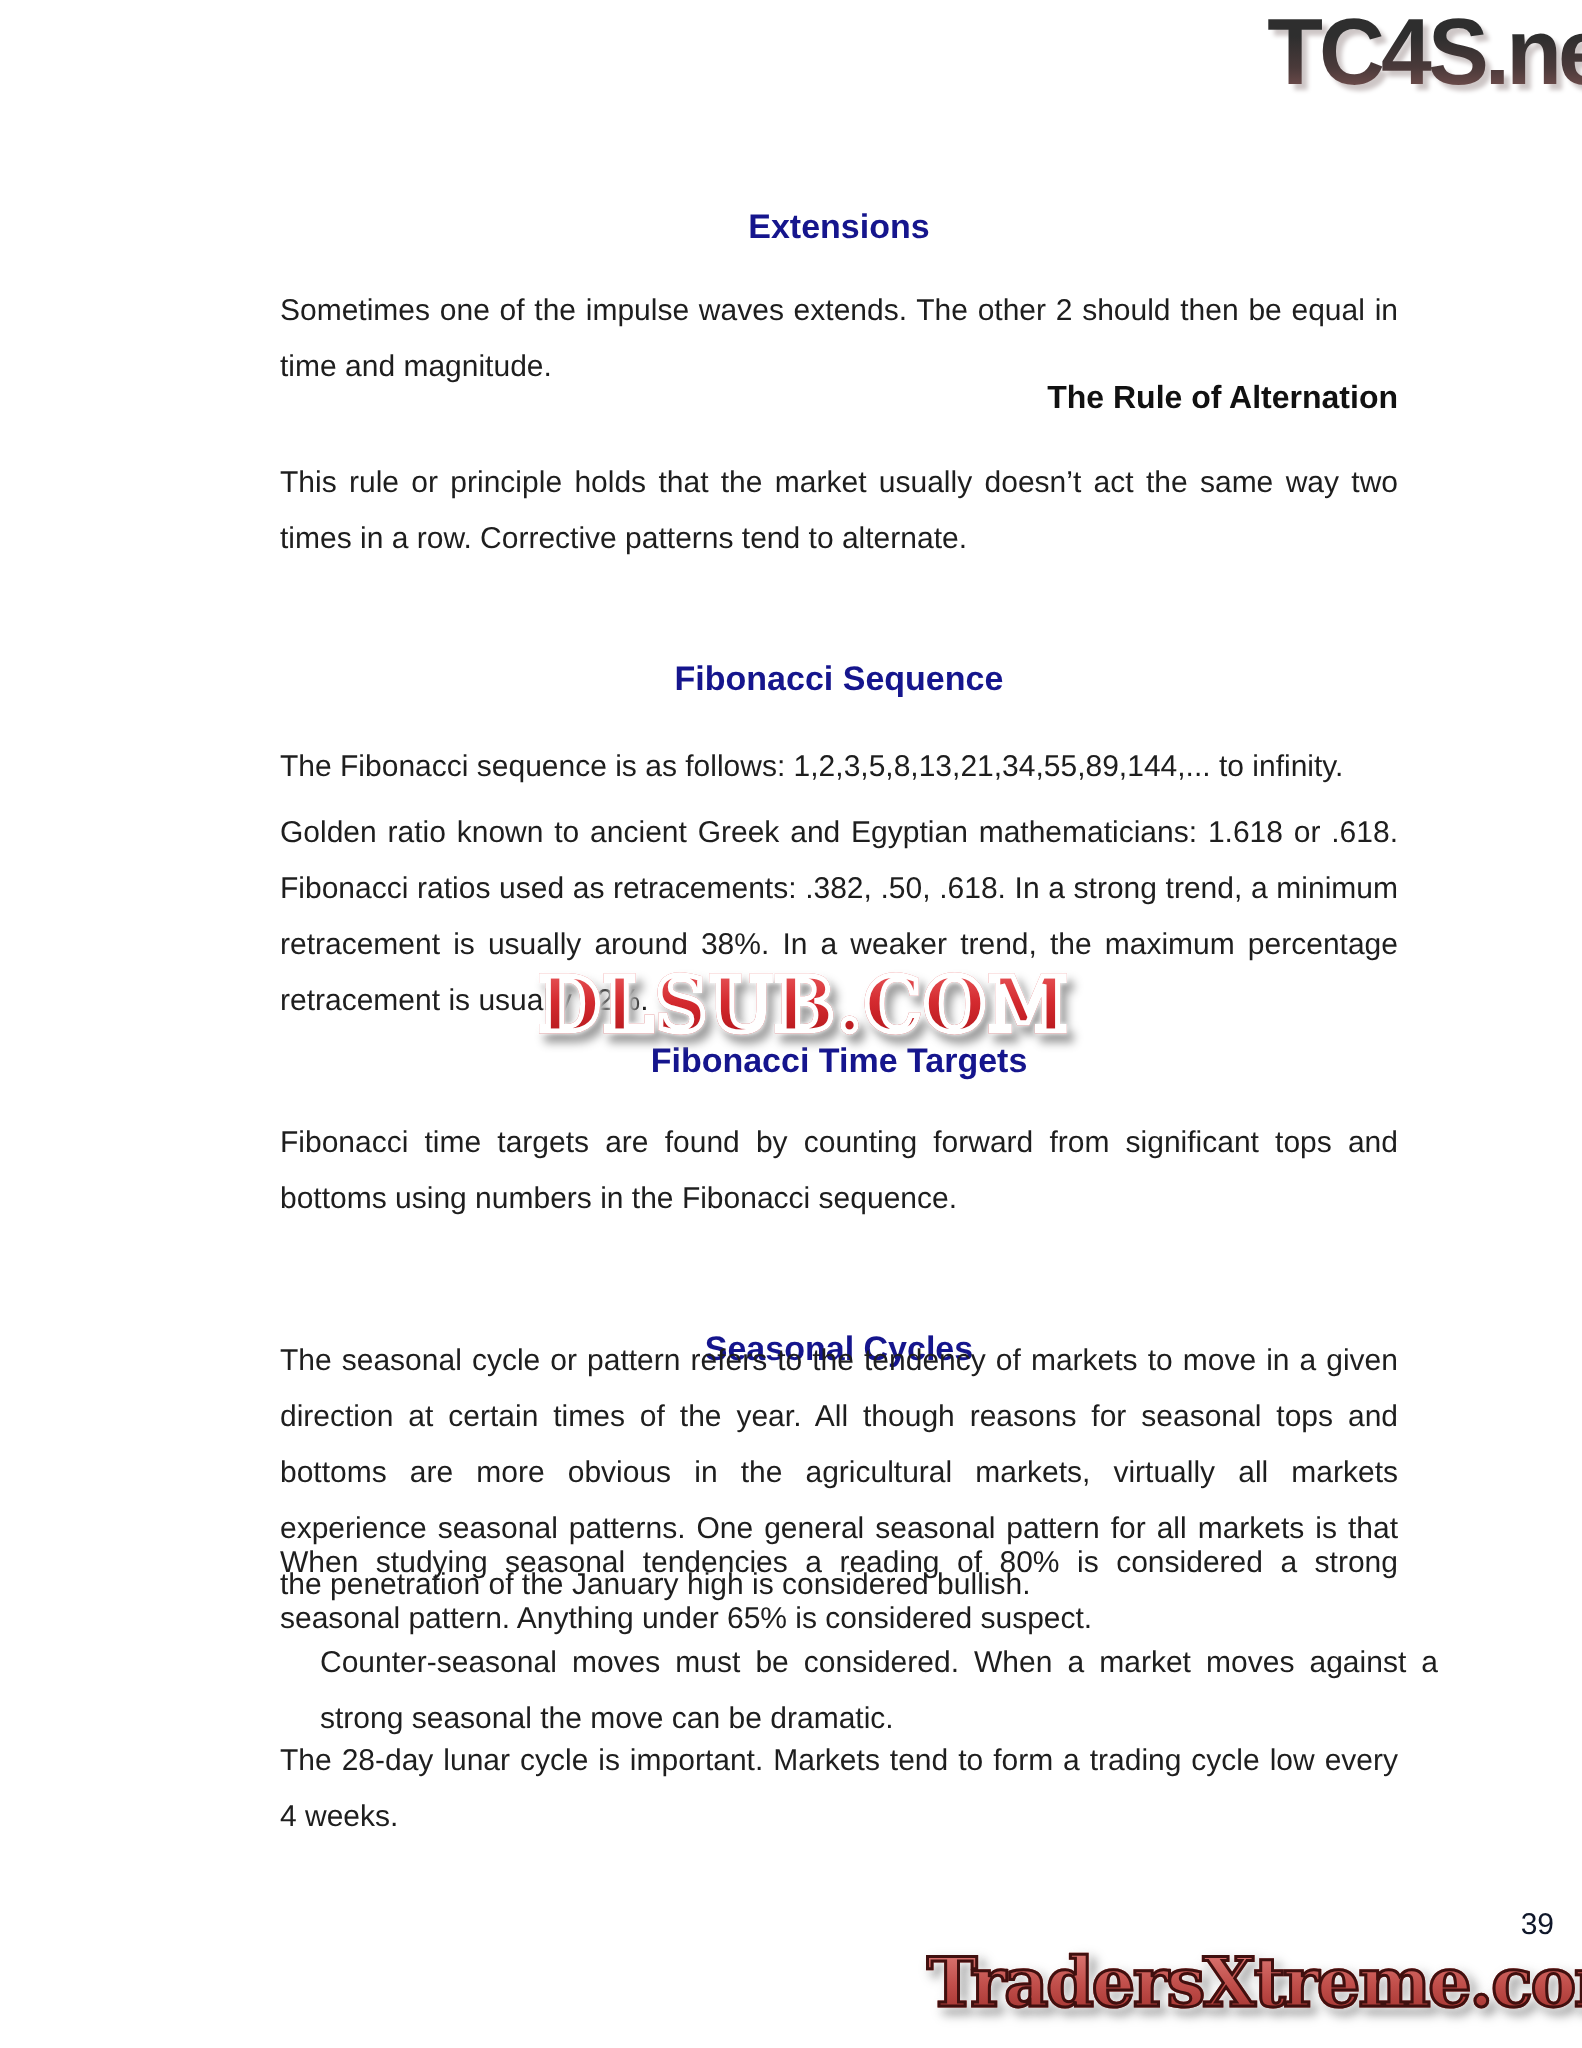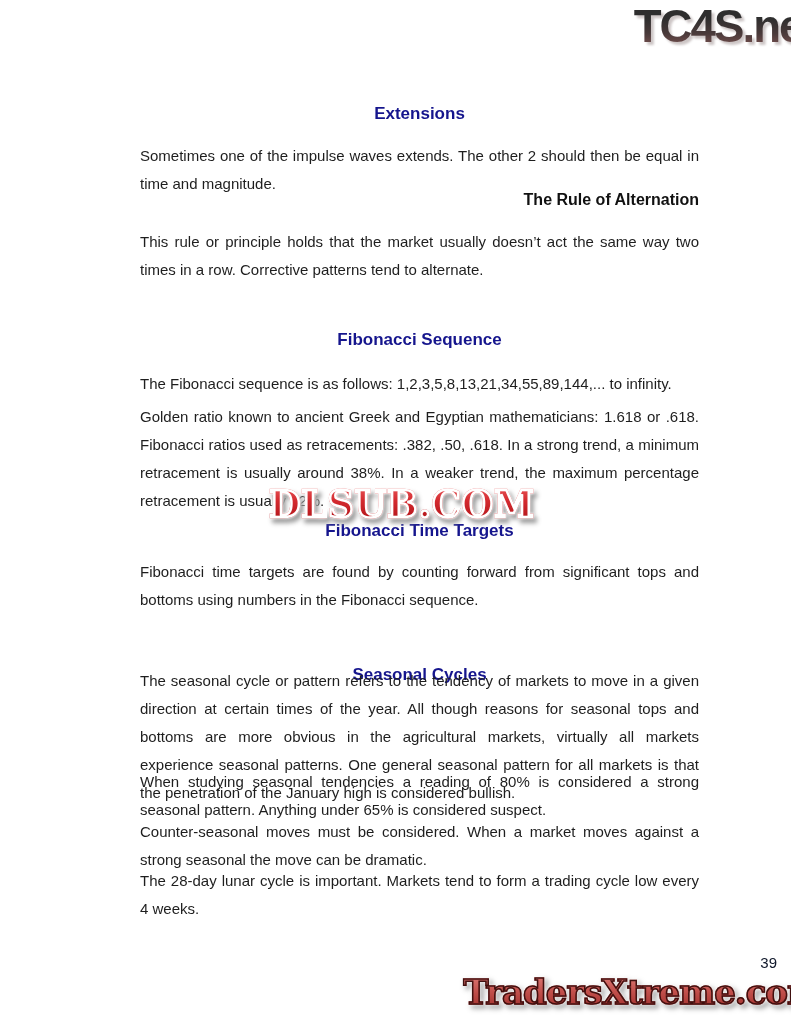--- a/index.html
+++ b/index.html
@@ -55,21 +55,21 @@
   .h-alt{top:190px;}
   .p-alt{top:228px;}
   .h-fibseq{top:330px;}
   .p-fibseq1{top:370px;}
   .p-fibseq2{top:403px;}
   .h-fibtime{top:521px;z-index:1;}
   .p-fibtime{top:558px;}
   .h-sea{top:665px;}
   .p-sea1{top:667px;}
   .p-sea2{top:768px;}
-  .p-sea3{top:818px;}
+  .p-sea3{top:818px;margin-left:20px;}
   .p-sea4{top:867px;}
   
   .watermark{
     position:absolute;left:252px;top:482px;width:300px;
     z-index:2;
     font-family:"DejaVu Serif","Liberation Serif",serif;
     font-weight:700;
     font-size:36px;
     letter-spacing:1px;
     text-align:center;

